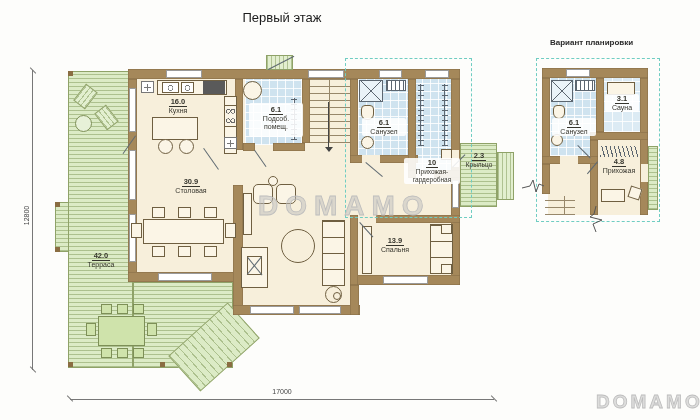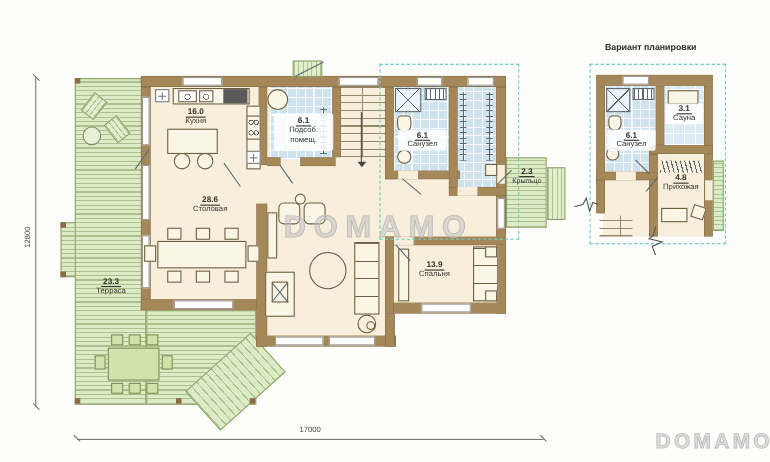--- a/index.html
+++ b/index.html
@@ -57,20 +57,21 @@
   .dimline{background:#777}
   .dimtxt{font-size:7px;color:#444}
   .title{color:#1c1c1c;font-size:13px;text-align:center}
   .vtitle{color:#2a2a2a;font-size:8px;font-weight:bold;text-align:left}
 </style>
 </head>
 <body>
 
 <div id="canvas">
 
+  <div class="abs title" style="left:197px;top:10px;width:170px">Первый этаж</div>
   <div class="abs vtitle" style="left:550px;top:38px;width:96px">Вариант планировки</div>
 
   <div class="abs grn" style="left:68px;top:71px;width:65px;height:297px"></div>
   <div class="abs grn" style="left:133px;top:282px;width:100px;height:86px"></div>
   <div class="abs grn" style="left:55px;top:202px;width:14px;height:50px"></div>
   <div class="abs grnd" style="left:174px;top:323px;width:80px;height:48px;transform:rotate(-42deg)"></div>
   <div class="abs post" style="left:68px;top:71px"></div>
   <div class="abs post" style="left:128px;top:71px"></div>
   <div class="abs post" style="left:55px;top:202px"></div>
   <div class="abs post" style="left:55px;top:247px"></div>
@@ -243,37 +244,41 @@
 
   <div class="abs lbl" style="left:155px;top:97px;width:46px">
     <span class="num">16.0</span>
     <div>Кухня</div>
   </div>
   <div class="abs lbl" style="left:254px;top:105px;width:44px">
     <span class="num">6.1</span>
     <div>Подсоб. помещ.</div>
   </div>
   <div class="abs lbl" style="left:166px;top:177px;width:50px">
-    <span class="num">28.6</span>
+    <span class="num">30.9</span>
     <div>Столовая</div>
   </div>
   <div class="abs lbl lblbg" style="left:362px;top:118px;width:44px">
     <span class="num">6.1</span>
     <div>Санузел</div>
   </div>
+  <div class="abs lbl lblbg" style="left:404px;top:158px;width:56px;font-size:6.5px">
+    <span class="num">10</span>
+    <div>Прихожая-гардеробная</div>
+  </div>
   <div class="abs lbl" style="left:461px;top:151px;width:36px;font-size:6.5px">
     <span class="num">2.3</span>
     <div>Крыльцо</div>
   </div>
   <div class="abs lbl" style="left:372px;top:236px;width:46px">
     <span class="num">13.9</span>
     <div>Спальня</div>
   </div>
   <div class="abs lbl" style="left:78px;top:251px;width:46px">
-    <span class="num">23.3</span>
+    <span class="num">42.0</span>
     <div>Терраса</div>
   </div>
   <div class="abs lbl lblbg" style="left:552px;top:118px;width:44px">
     <span class="num">6.1</span>
     <div>Санузел</div>
   </div>
   <div class="abs lbl lblbg" style="left:605px;top:94px;width:34px">
     <span class="num">3.1</span>
     <div>Сауна</div>
   </div>

